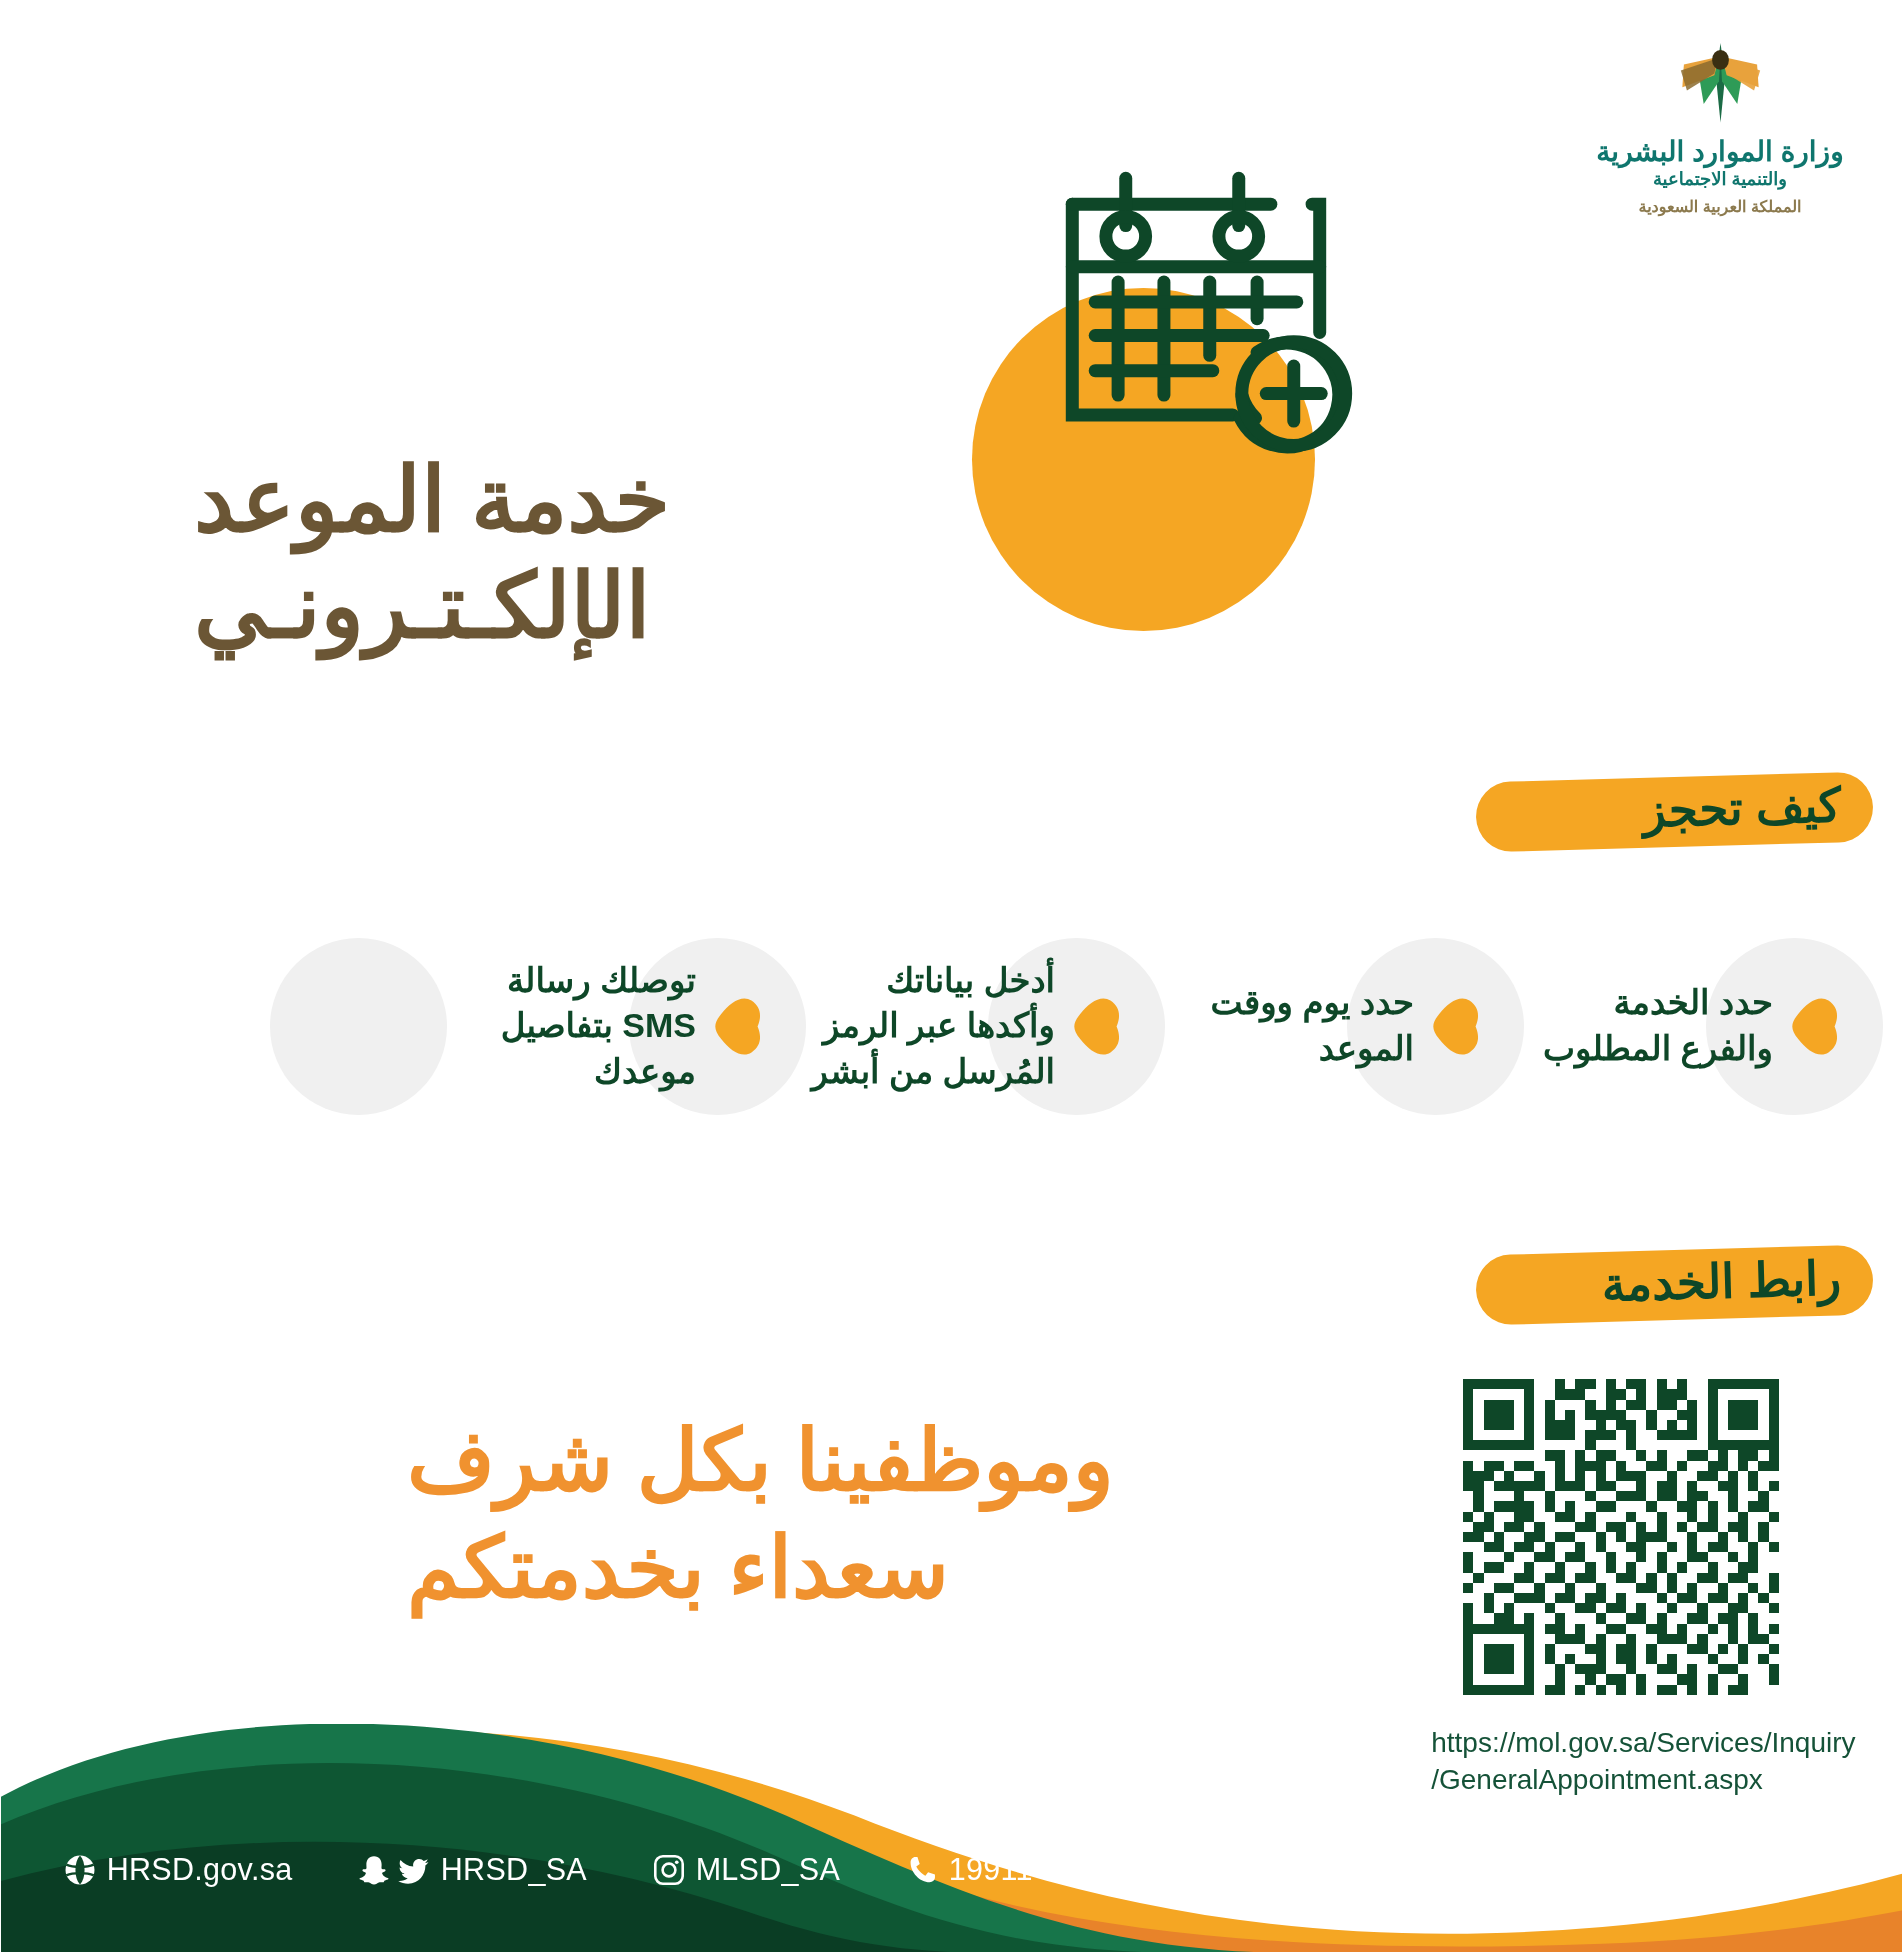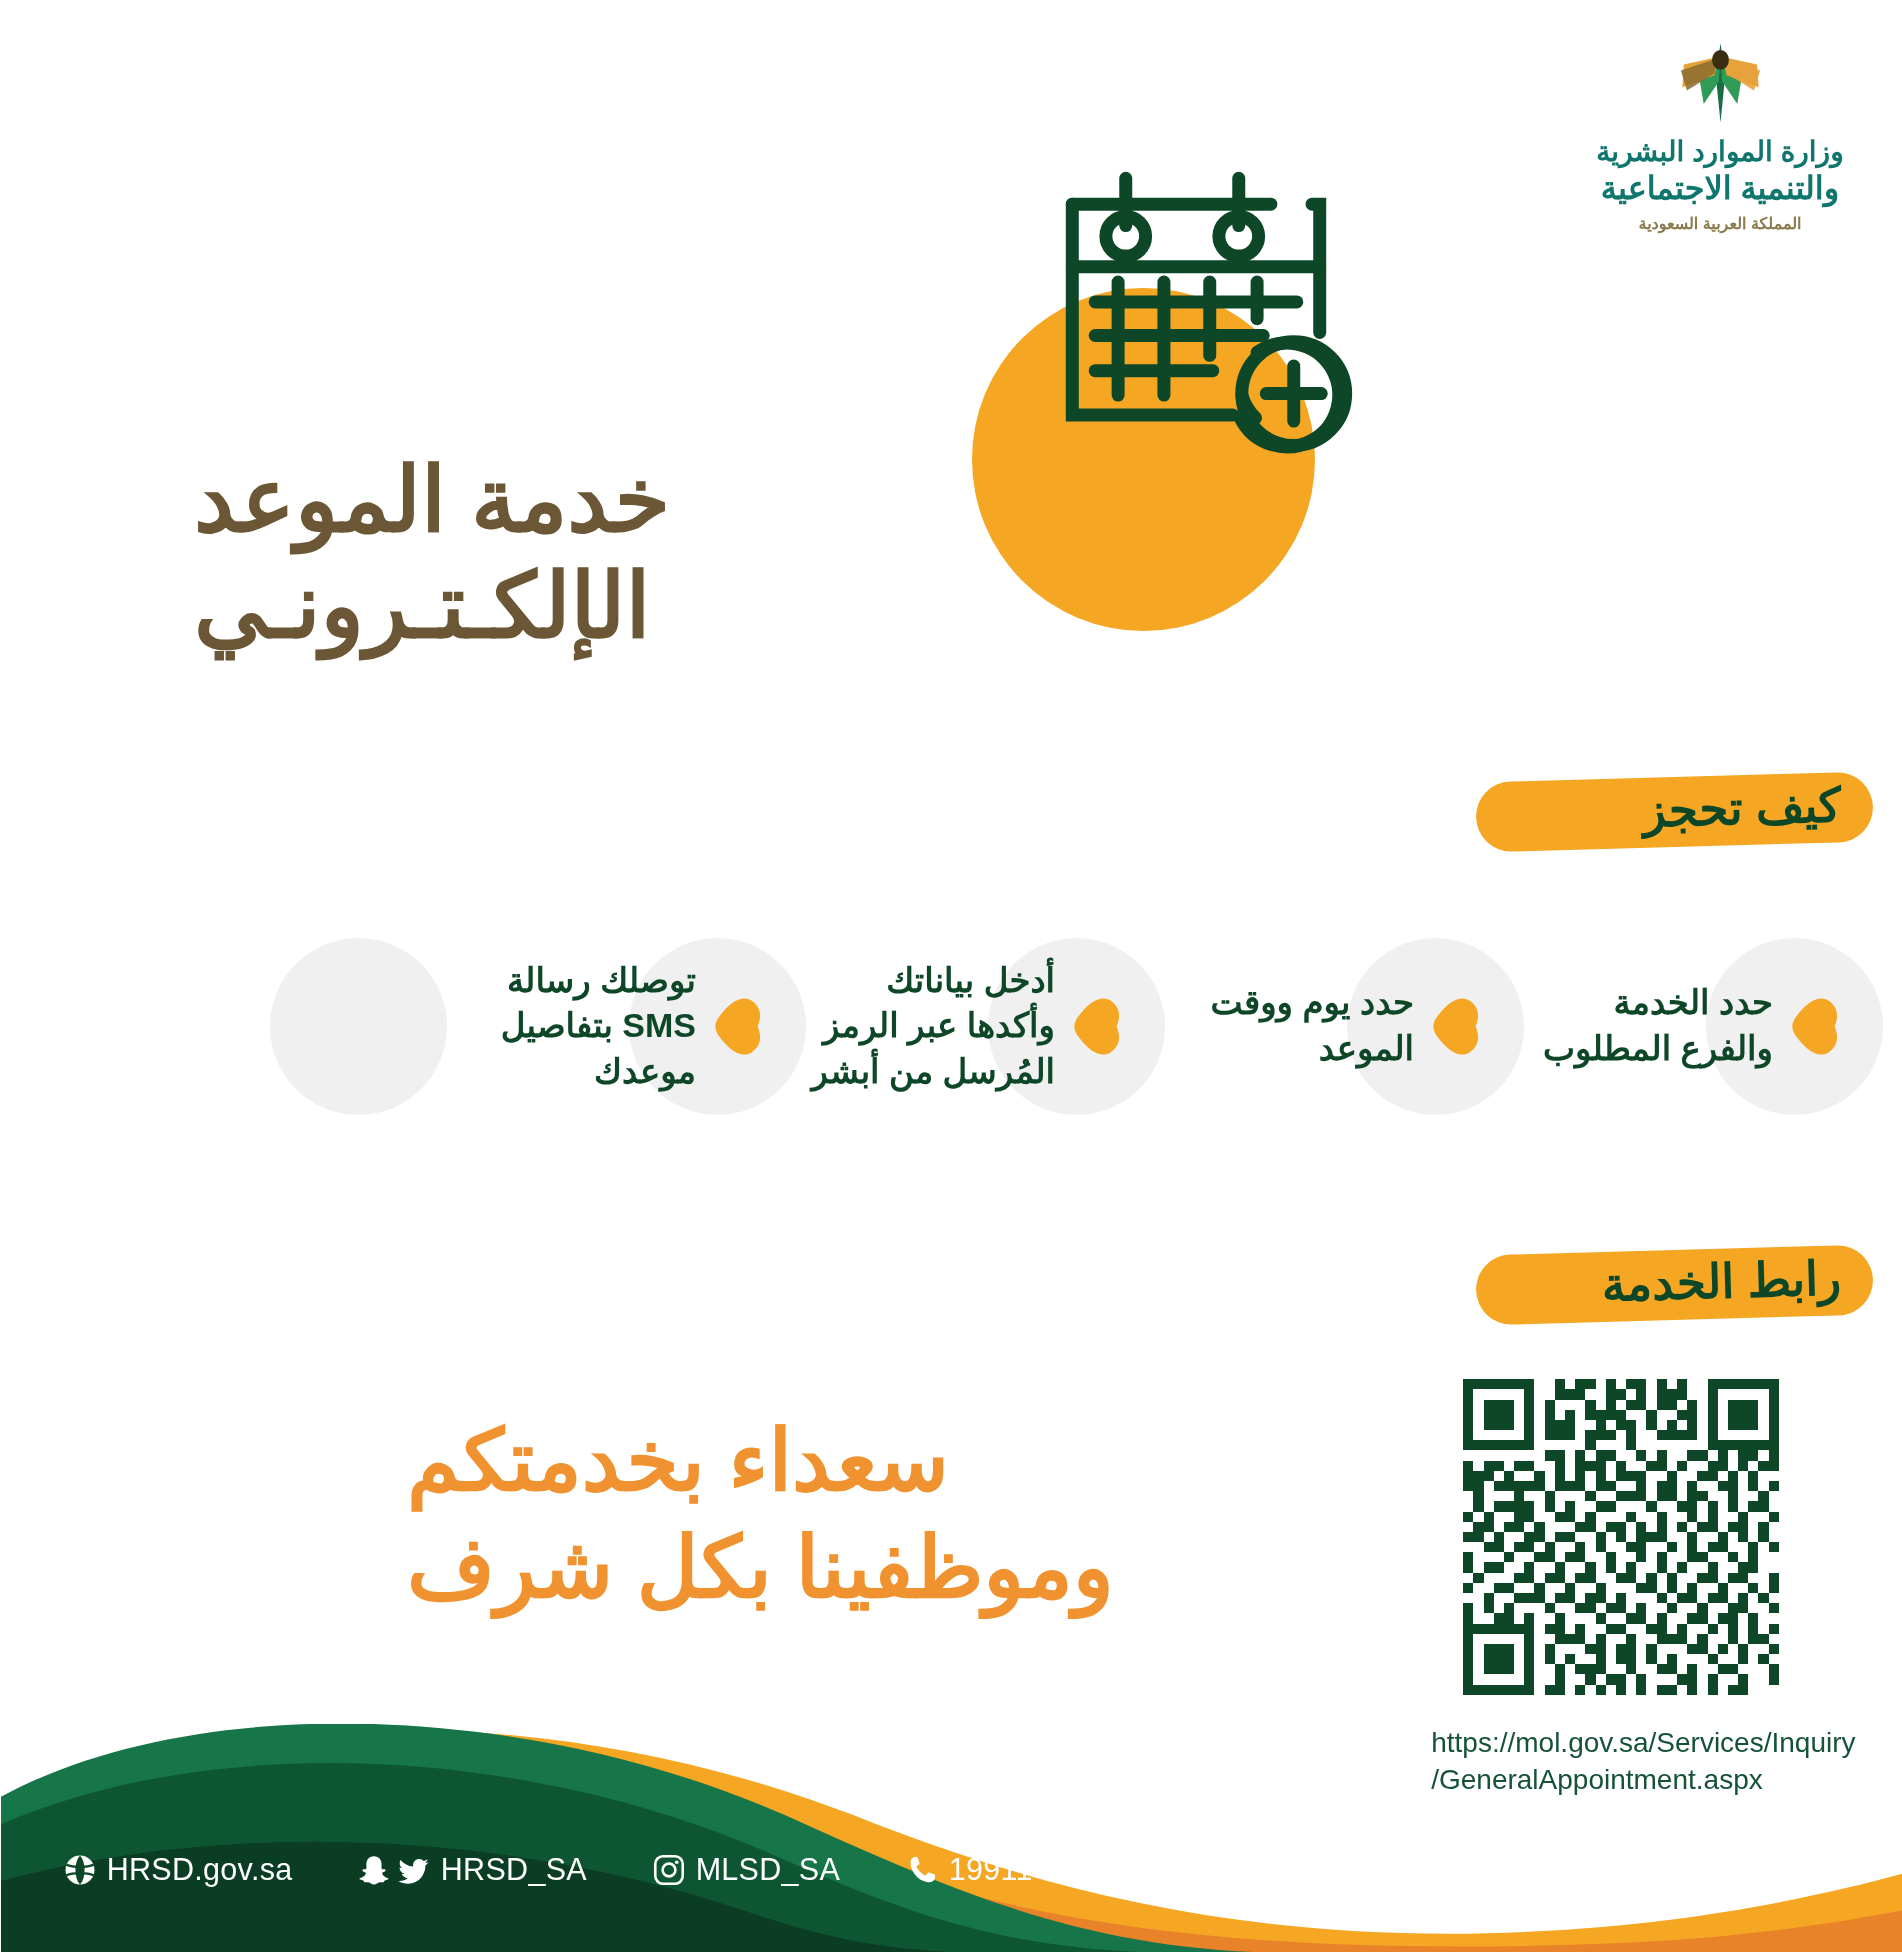--- a/index.html
+++ b/index.html
@@ -15,21 +15,21 @@
     position:absolute; top:37px; right:30.5px;
     width:305px; text-align:center;
     display:flex; flex-direction:column; align-items:center;
   }
   #palm-emblem { width:101px; height:90px; display:block; }
   .logo-line-main {
     color:#0f766e; font-weight:700; line-height:1.22; letter-spacing:0.4px;
     direction:rtl; white-space:nowrap;
   }
   .logo-l1 { font-size:28px; margin-top:7.6px; }
-  .logo-l2 { font-size:32px; }
+  .logo-l2 { font-size:18px; }
   .logo-l3 { font-size:16px; color:#8C7A4E; margin-top:6.1px; letter-spacing:1.5px; }
 
   
   #hero { position:absolute; top:0; left:0; width:100%; height:732px; }
   #hero-blob {
     position:absolute; left:972px; top:288px;
     width:343px; height:343px; border-radius:50%;
     background:#F5A623;
   }
   #calendar-icon { position:absolute; left:1028px; top:166px; width:336px; height:336px; }
@@ -219,22 +219,22 @@
     </svg>
   </div>
 
 </div>
 
 <div class="banner" id="banner-link">
   <span class="banner-label">رابط الخدمة</span>
 </div>
 
 <div id="tagline">
+  <span>وموظفينا بكل شرف</span>
   <span>سعداء بخدمتكم</span>
-  <span>وموظفينا بكل شرف</span>
 </div>
 
 <div id="qr-block">
   <svg id="qr-code" viewBox="0 0 33 33" shape-rendering="crispEdges">
     <rect width="33" height="33" fill="#ffffff"></rect>
     <g fill="#0E4728">
 
       <rect x="1" y="1" width="7" height="1"></rect>
         <rect x="1" y="7" width="7" height="1"></rect>
       <rect x="1" y="1" width="1" height="7"></rect>

